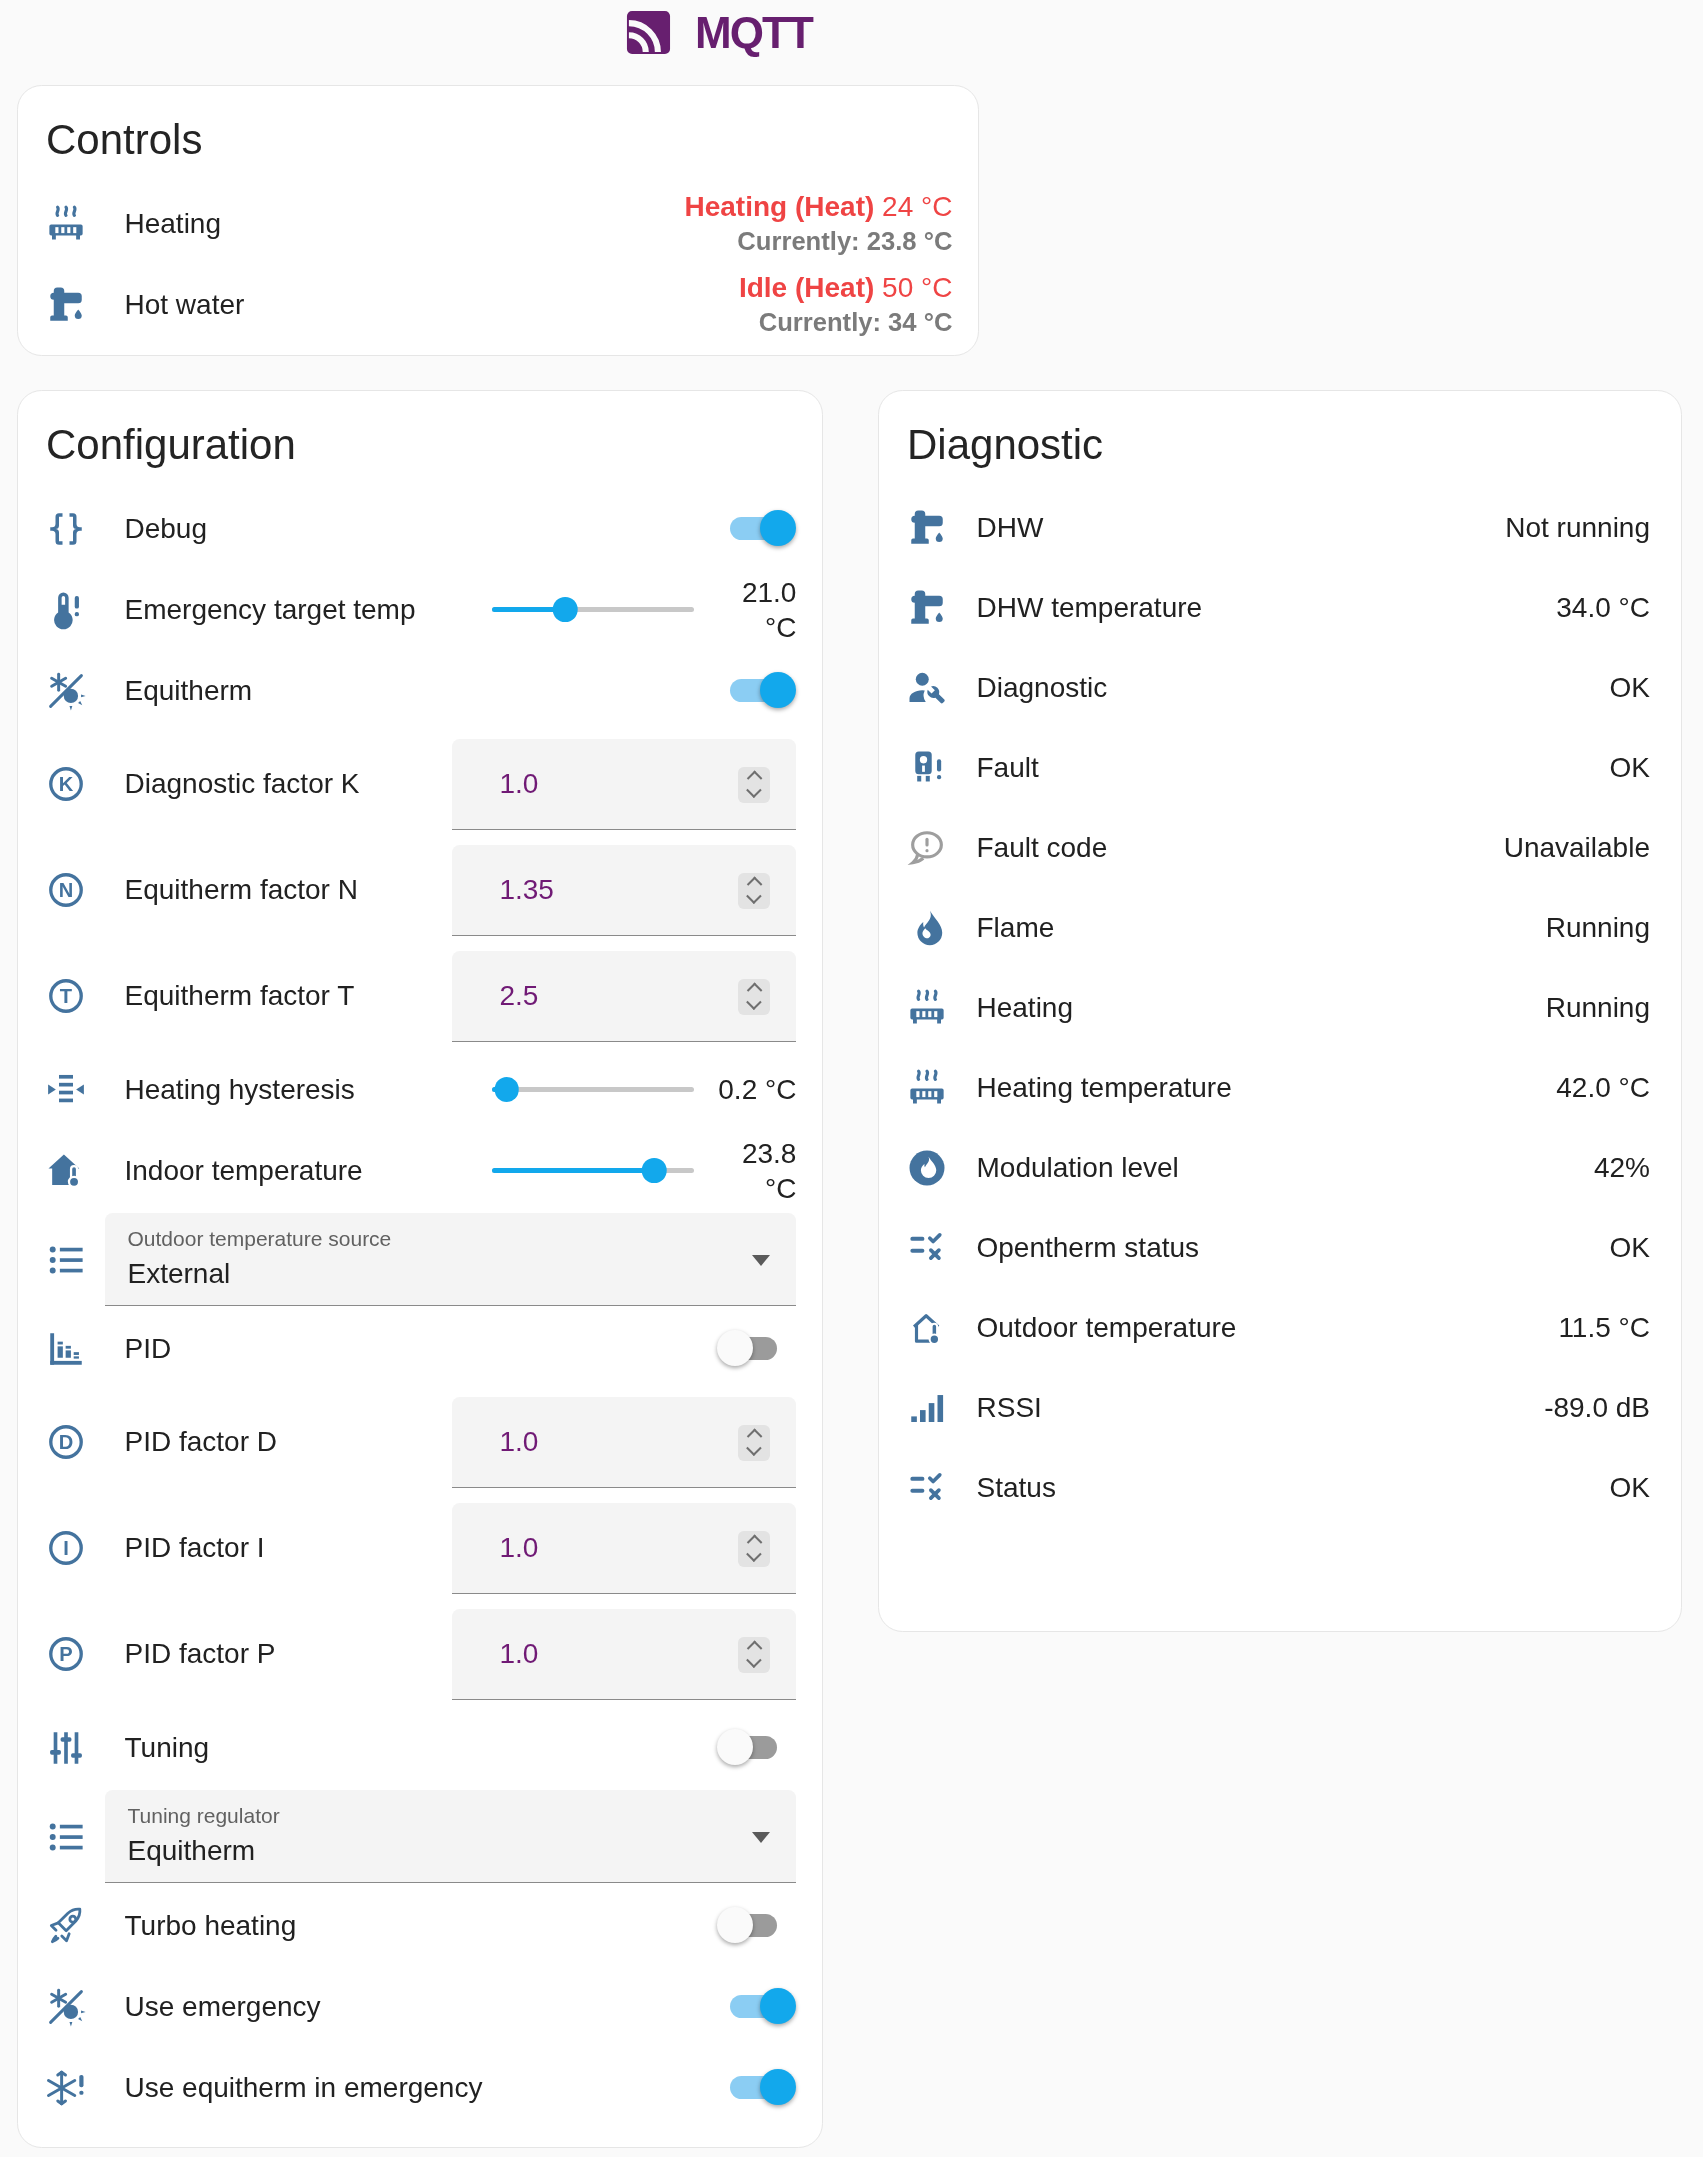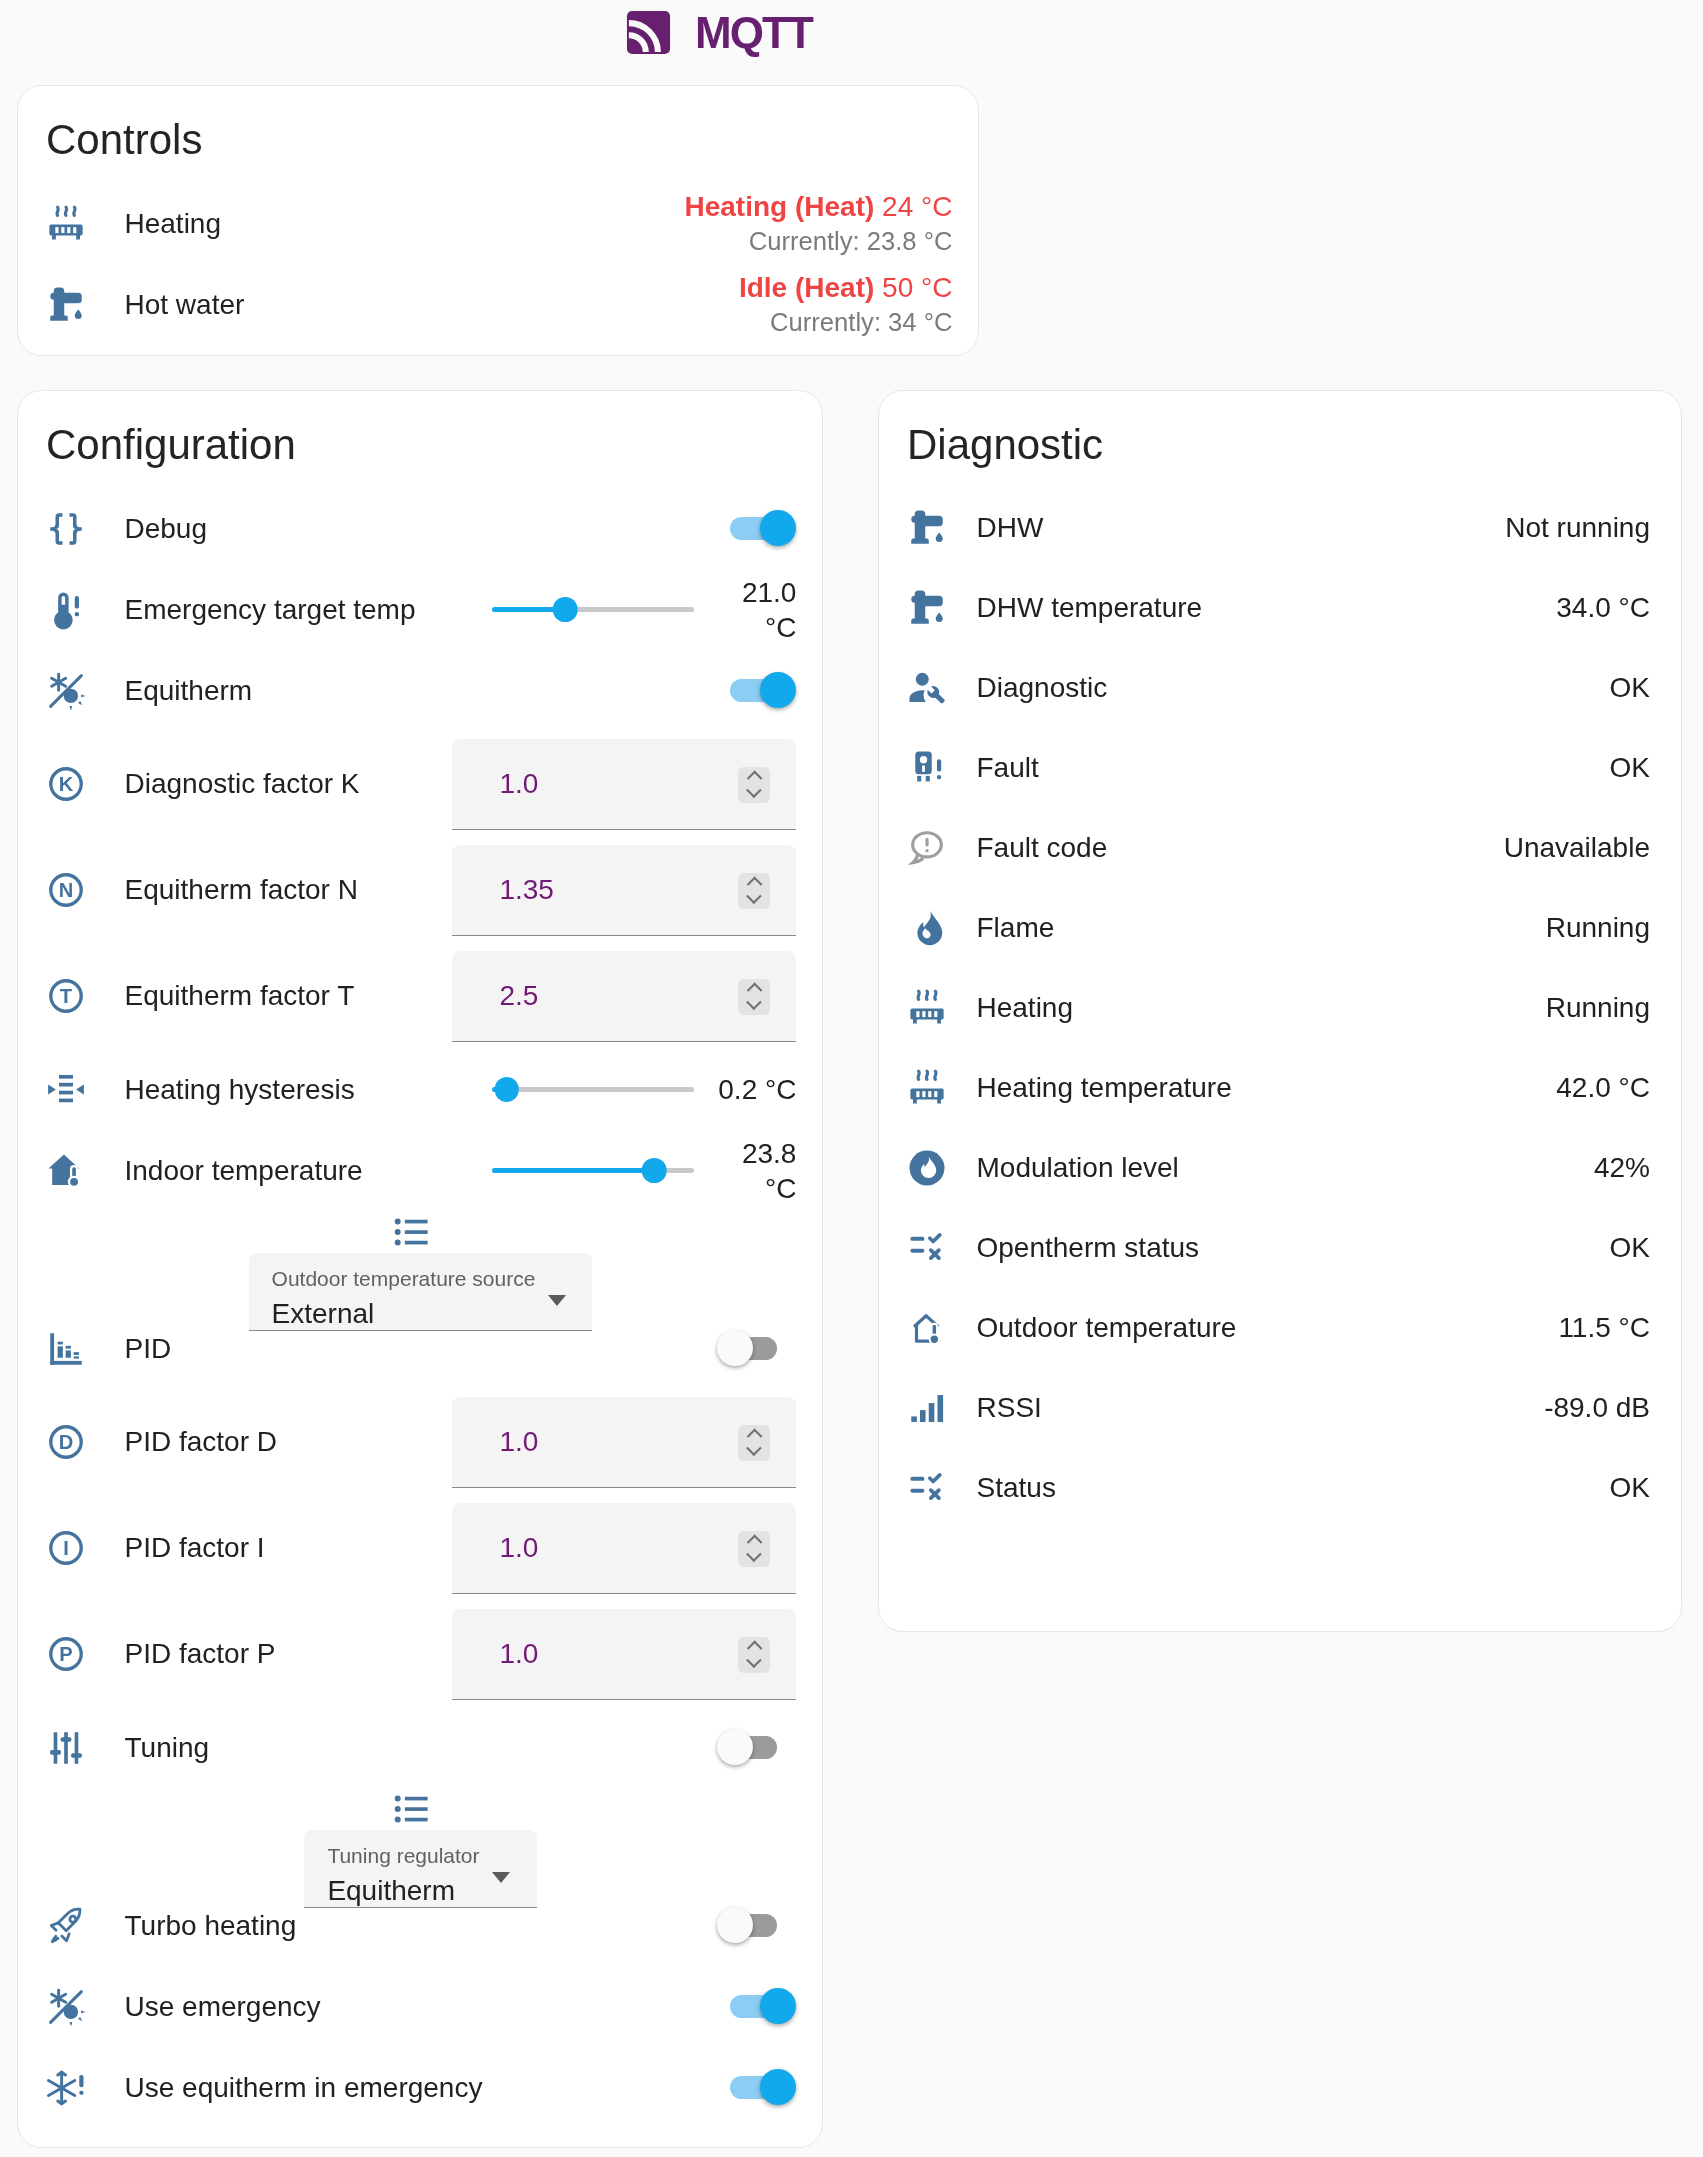--- a/index.html
+++ b/index.html
@@ -20,34 +20,34 @@
     box-sizing:border-box;
   }
   #controls-card{left:17px;top:85px;width:962px;height:271px;}
   #configuration-card{left:17px;top:390px;width:806px;height:1758px;}
   #diagnostic-card{left:878px;top:390px;width:804px;height:1242px;}
   .card h2{font-size:42px;font-weight:400;color:#242424;margin:0;padding:30px 30px 19px 28px;}
   
   .row{display:flex;align-items:center;padding:0 25.6px 0 26.5px;box-sizing:border-box;}
   .r-toggle,.r-slider{height:81px;}
   .r-number{height:106px;}
-  .r-select{height:97px;flex-direction:column;}
+  .r-select{height:97px;}
   .c-row{height:81px;}
   .d-row{height:80px;padding-right:31px;}
   .icon{width:42px;height:42px;flex:none;margin-right:38px;color:#44739e;}
   .d-row .icon{margin-right:29px;}
   .icon.gray{color:#9e9e9e;}
   .icon svg{width:42px;height:42px;display:block;}
   .label{flex:1;font-size:28px;color:#212121;}
   .value{font-size:28px;color:#212121;text-align:right;}
   
   .state{text-align:right;line-height:1.25;}
   .state .main{font-size:28px;color:#ef4444;}
   .state .main b{font-weight:bold;}
-  .state .sub{font-size:25.6px;color:#7b7b7b;margin-top:1.9px;}
+  .state .sub{font-size:25.6px;color:#7b7b7b;margin-top:1.9px;font-weight:bold;}
   
   .switch{position:relative;width:79px;height:42px;flex:none;cursor:pointer;}
   .switch .track{position:absolute;left:12.3px;right:19px;top:9.5px;height:23px;border-radius:11.4px;background:#9b9b9b;}
   .switch .thumb{position:absolute;top:2.8px;width:36px;height:36px;border-radius:50%;background:#fafafa;
     box-shadow:0 1.9px 4.7px rgba(0,0,0,.35);}
   .switch.on .track{background:#8bcdf3;}
   .switch.on .thumb{right:0;background:#12a8ec;}
   .switch.off .thumb{left:0;}
   
   .slider{position:relative;width:202px;height:42px;flex:none;margin-right:17px;cursor:pointer;}

